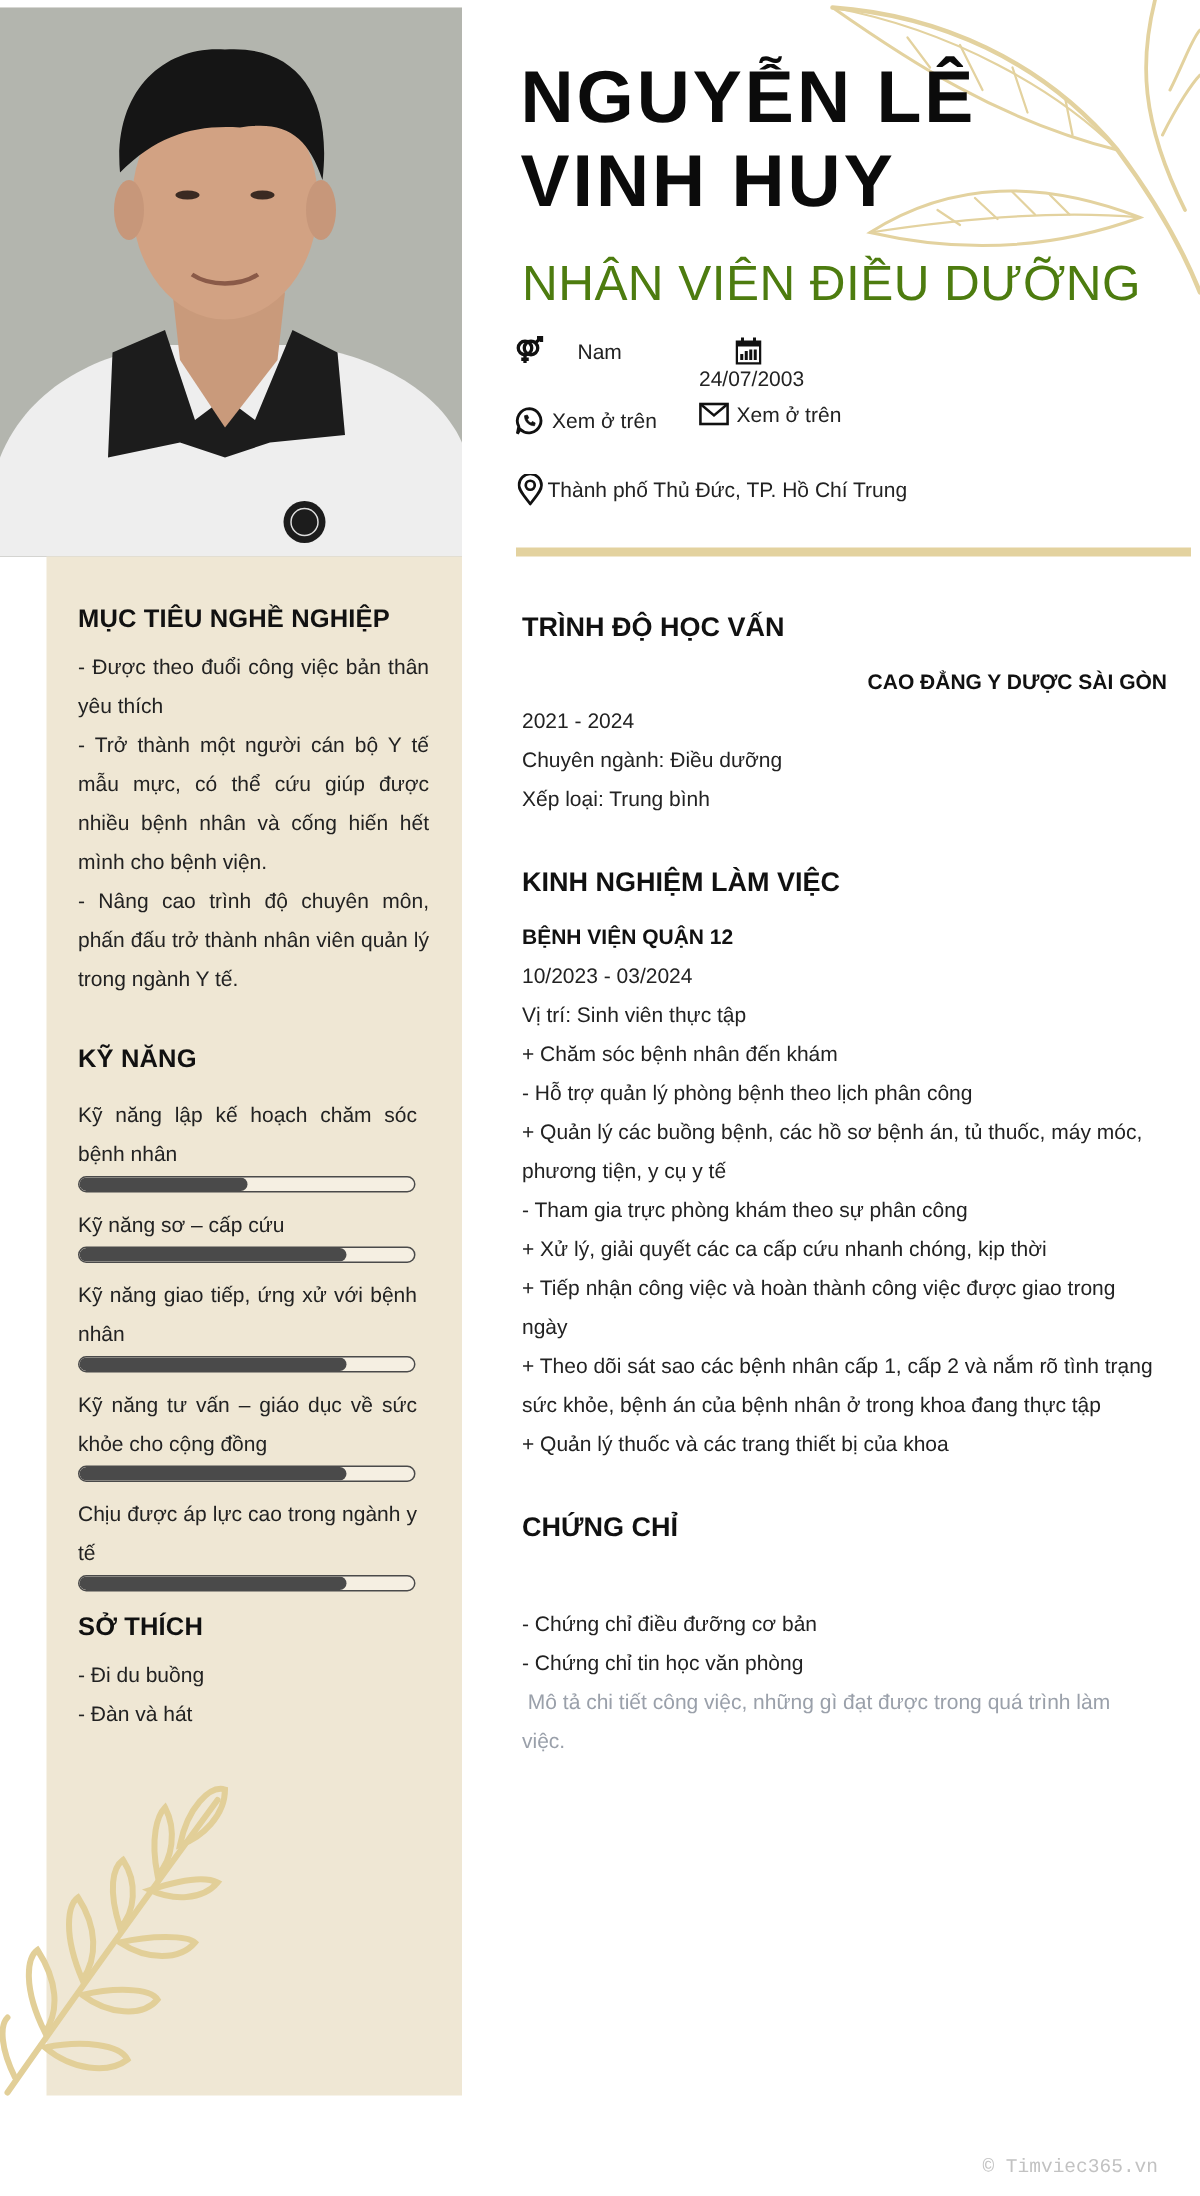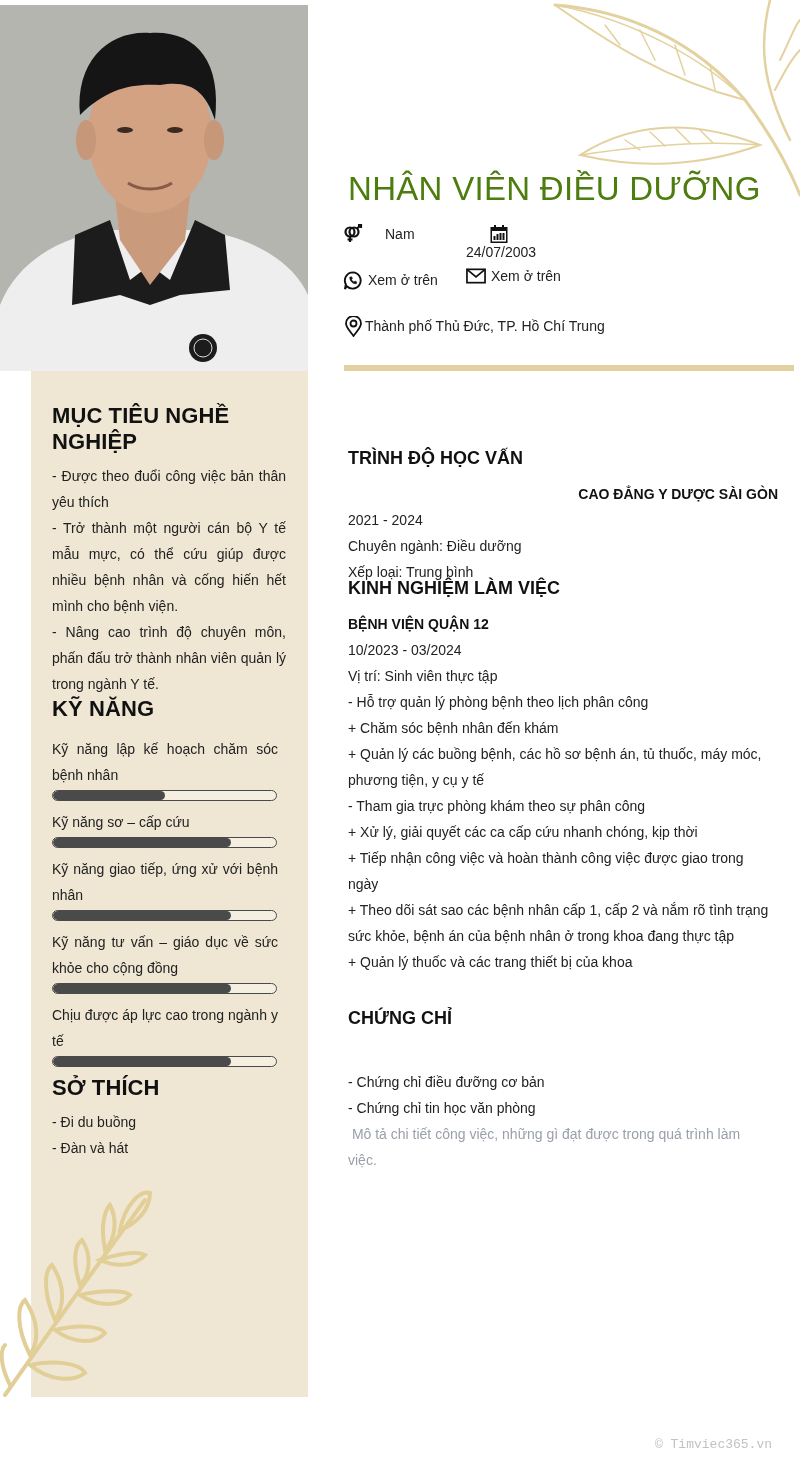--- a/index.html
+++ b/index.html
@@ -9,21 +9,21 @@
   .page { position: relative; width: 800px; height: 1464px; }
 
   
   .photo { position: absolute; left: 0; top: 5px; width: 308px; height: 366px; overflow: hidden;
            background: linear-gradient(180deg, #b9bab4 0%, #aeb0aa 60%, #a9aba5 100%); }
   .photo svg { width: 100%; height: 100%; display: block; }
 
   
   .left-col { position: absolute; left: 31px; top: 371px; width: 277px; height: 1026px; background: #efe7d4; }
 
-  .sec-title-left { font-weight: 700; font-size: 22px; color: #111; letter-spacing: 0.1px; }
+  .sec-title-left { font-weight: 700; font-size: 17px; color: #111; letter-spacing: 0.1px; }
 
   .objective { position: absolute; left: 52px; top: 403px; width: 234px; }
   .objective p { font-size: 14px; line-height: 26px; text-align: justify; text-align-last: left; color: #222; margin-top: 4px; }
   .objective .para { display: block; }
 
   .skills { position: absolute; left: 52px; top: 696px; width: 226px; }
   .skill { margin-top: 8px; }
   .skill:first-of-type { margin-top: 0; }
   .skill-label { font-size: 14px; line-height: 26px; text-align: justify; text-align-last: left; color: #222; }
   .skill-bar { width: 225px; height: 11px; border: 1px solid #4a4a4a; border-radius: 6px; background: #f5efe2; overflow: hidden; margin-top: 2px; }
@@ -109,20 +109,24 @@
     <path d="M100 75 C 115 70, 135 65, 145 70 C 135 82, 115 82, 100 75 Z"></path>
     <path d="M80 100 C 72 75, 75 60, 82 55 C 92 70, 90 90, 80 100 Z"></path>
     <path d="M80 110 C 100 105, 125 105, 130 110 C 120 122, 98 122, 80 110 Z"></path>
     <path d="M55 135 C 42 105, 45 85, 52 80 C 65 100, 65 120, 55 135 Z"></path>
     <path d="M55 145 C 75 140, 100 140, 105 148 C 95 160, 72 158, 55 145 Z"></path>
     <path d="M30 170 C 15 140, 18 120, 25 115 C 38 135, 40 155, 30 170 Z"></path>
     <path d="M30 180 C 55 175, 80 178, 85 188 C 72 198, 48 195, 30 180 Z"></path>
     <path d="M10 200 C 0 180, 0 165, 5 160"></path>
   </svg>
 
+  <div class="name">
+    <div>NGUYỄN LÊ</div>
+    <div>VINH HUY</div>
+  </div>
   <div class="job-title">NHÂN VIÊN ĐIỀU DƯỠNG</div>
 
   <div class="info-row" style="left:343px; top:224px;gap:17px;">
     <span class="ico">
       <svg width="20" height="20" viewBox="0 0 20 20" fill="none" stroke="#111" stroke-width="2.2">
         <circle cx="7" cy="8" r="4.5"></circle>
           <circle cx="11" cy="8" r="4.5"></circle>
         <path d="M7 12.5 V 18 M4.5 15.5 H 9.5"></path>
         <path d="M14 4.5 L 18 1 M15 1 H 18 V 4"></path>
       </svg>
@@ -218,35 +222,35 @@
   </div>
 
   <div class="hobbies">
     <div class="sec-title-left">SỞ THÍCH</div>
     <ul>
       <li>- Đi du buồng</li>
       <li>- Đàn và hát</li>
     </ul>
   </div>
 
-  <div class="right-sec" style="top:408px;margin-top:40px;">
+  <div class="right-sec" style="top:408px;">
     <div class="sec-title-right" style="margin-bottom:12px;">TRÌNH ĐỘ HỌC VẤN</div>
     <div class="r-bold" style="white-space:pre;text-align:right;"> CAO ĐẲNG Y DƯỢC SÀI GÒN</div>
     <div class="r-line">2021 - 2024</div>
     <div class="r-line">Chuyên ngành: Điều dưỡng</div>
     <div class="r-line">Xếp loại: Trung bình</div>
   </div>
 
   <div class="right-sec" style="top:578px;">
     <div class="sec-title-right" style="margin-bottom:12px;">KINH NGHIỆM LÀM VIỆC</div>
     <div class="r-bold">BỆNH VIỆN QUẬN 12</div>
     <div class="r-line">10/2023 - 03/2024</div>
     <div class="r-line">Vị trí: Sinh viên thực tập</div>
+    <div class="r-line">+ Chăm sóc bệnh nhân đến khám</div>
     <div class="r-line">- Hỗ trợ quản lý phòng bệnh theo lịch phân công</div>
-    <div class="r-line">+ Chăm sóc bệnh nhân đến khám</div>
     <div class="r-line" style="width:420px;">+ Quản lý các buồng bệnh, các hồ sơ bệnh án, tủ thuốc, máy móc, phương tiện, y cụ y tế</div>
     <div class="r-line">- Tham gia trực phòng khám theo sự phân công</div>
     <div class="r-line">+ Xử lý, giải quyết các ca cấp cứu nhanh chóng, kịp thời</div>
     <div class="r-line" style="width:400px;">+ Tiếp nhận công việc và hoàn thành công việc được giao trong ngày</div>
     <div class="r-line" style="width:425px;">+ Theo dõi sát sao các bệnh nhân cấp 1, cấp 2 và nắm rõ tình trạng sức khỏe, bệnh án của bệnh nhân ở trong khoa đang thực tập</div>
     <div class="r-line">+ Quản lý thuốc và các trang thiết bị của khoa</div>
   </div>
 
   <div class="right-sec" style="top:1008px;">
     <div class="sec-title-right" style="margin-bottom:40px;">CHỨNG CHỈ</div>

